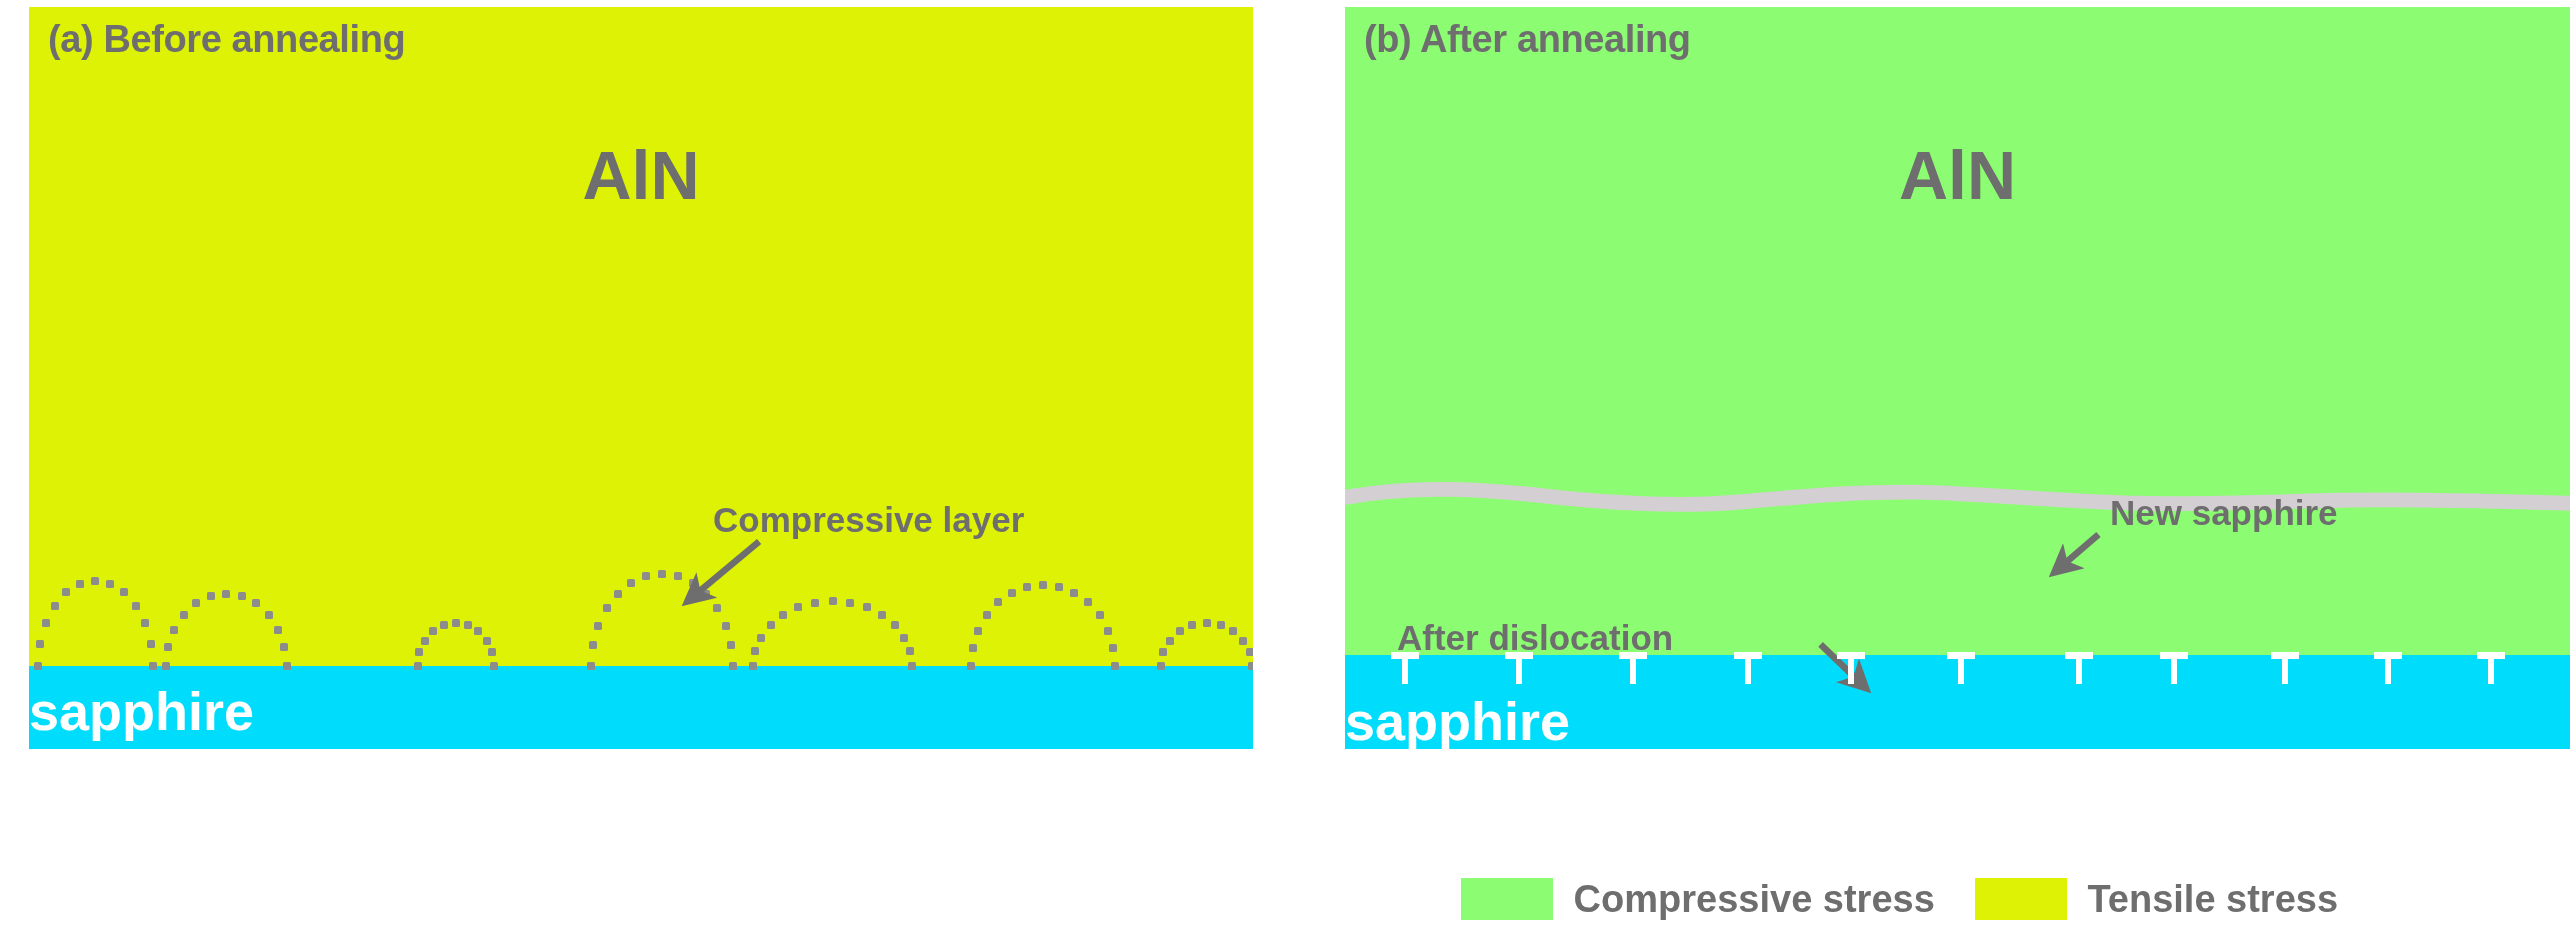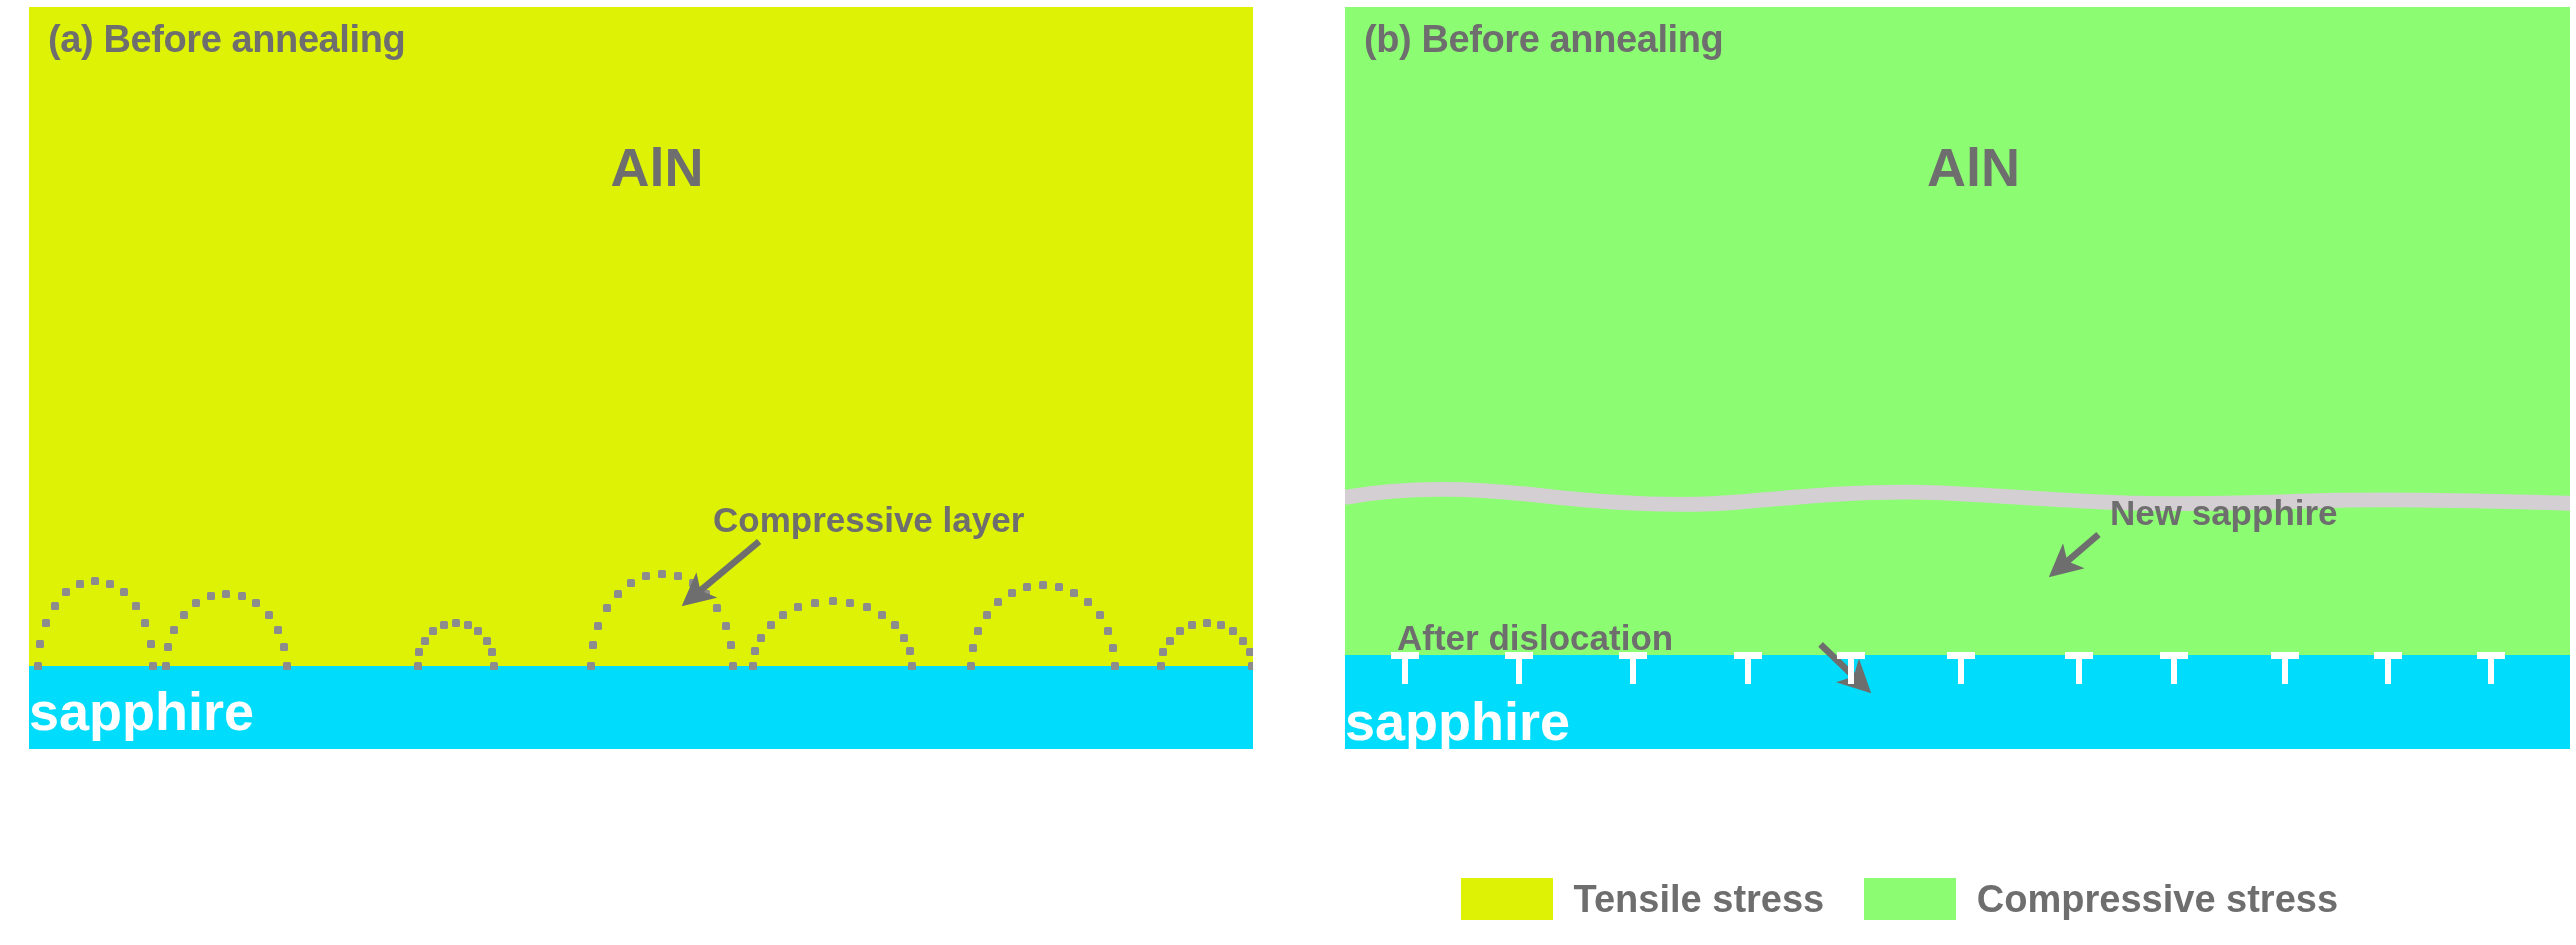--- a/index.html
+++ b/index.html
@@ -66,25 +66,24 @@
     top: 10.3px;
     font-size: 38px;
     font-weight: bold;
     color: #6e6e6e;
     white-space: nowrap;
     letter-spacing: -0.4px;
   }
 
   .film-label {
     position: absolute;
-    font-size: 54px;
+    font-size: 68px;
     font-weight: bold;
     color: #6e6e6e;
     white-space: nowrap;
-    margin-left: 16px;
   }
   #panel-a .film-label { left: 0; top: 129px; width: 100%; text-align: center; }
   #panel-b .film-label { left: 0; top: 129px; width: 100%; text-align: center; }
 
   .substrate-label {
     position: absolute;
     left: 0;
     width: 100%;
     text-align: left;
     font-size: 54px;
@@ -313,21 +312,21 @@
         </marker>
       </defs>
       <line x1="112" y1="6" x2="16" y2="86" stroke="#6e6e6e" stroke-width="9" marker-end="url(#ah-a)"></line>
     </svg>
   </div>
 
   <div class="panel" id="panel-b">
     <div class="film-layer" style="background: rgb(140, 253, 114);"></div>
     <div class="substrate-layer" style="background: rgb(0, 220, 251);"></div>
 
-    <div class="panel-caption">(b) Before annealing</div>
+    <div class="panel-caption">(b) After annealing</div>
 
     <div class="film-label">AlN</div>
 
     <div class="substrate-label">sapphire</div>
 
     <svg id="new-interface-band" viewBox="0 0 1665 70" preserveAspectRatio="none">
       <path d="M0,26 C 90,10 180,14 270,24 C 360,34 450,40 540,32
                C 630,24 720,16 810,20 C 900,24 990,32 1080,34
                C 1170,36 1260,32 1350,30 C 1440,28 1530,30 1665,34" fill="none" stroke="#d4cfd2" stroke-width="20" stroke-linecap="round"></path>
     </svg>
@@ -397,23 +396,23 @@
         </div>
         <div class="misfit-mark" style="left: 1132px; top: 645px;">
           <span class="bar"></span>
           <span class="stem"></span>
         </div>
       </div>
   </div>
 
   <div id="legend">
     <div class="legend-item">
+      <span class="legend-swatch" style="background: rgb(140, 253, 114);"></span>
+      <span class="legend-text">Compressive stress</span>
+    </div>
+    <div class="legend-item">
       <span class="legend-swatch" style="background: rgb(221, 242, 5);"></span>
       <span class="legend-text">Tensile stress</span>
     </div>
-    <div class="legend-item">
-      <span class="legend-swatch" style="background: rgb(140, 253, 114);"></span>
-      <span class="legend-text">Compressive stress</span>
-    </div>
   </div>
 
 </div>
 
 
 </body></html>

